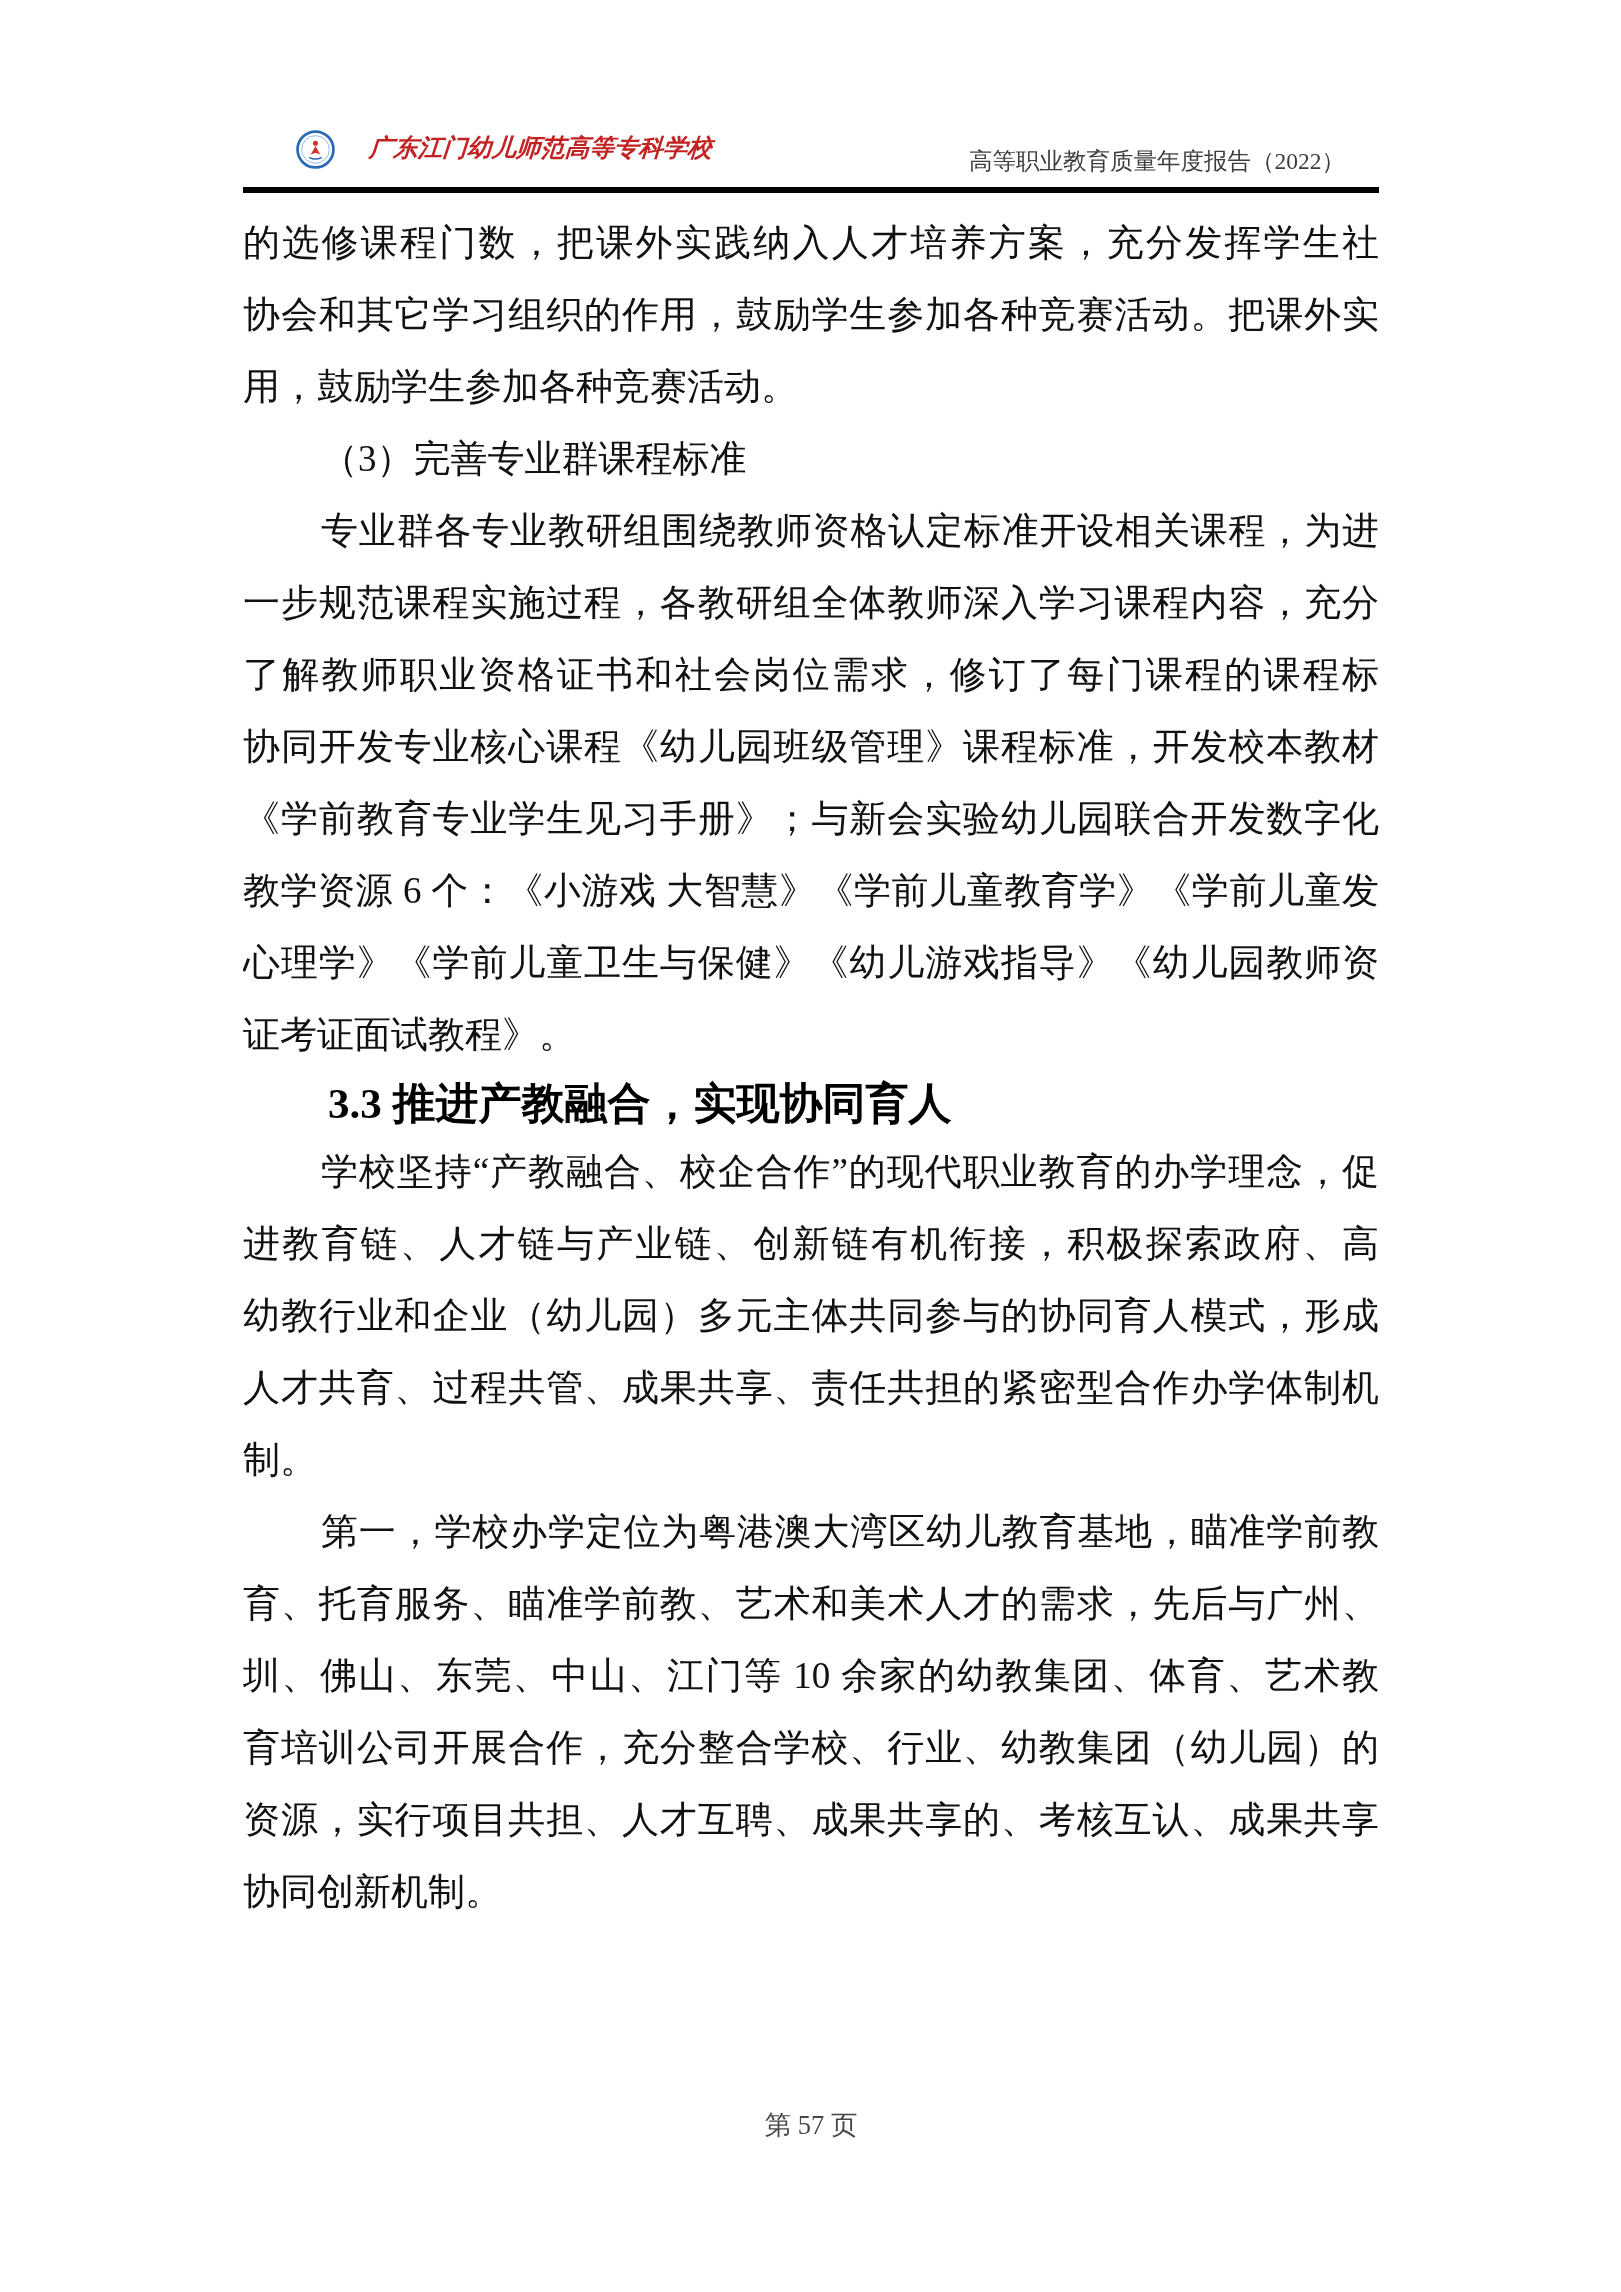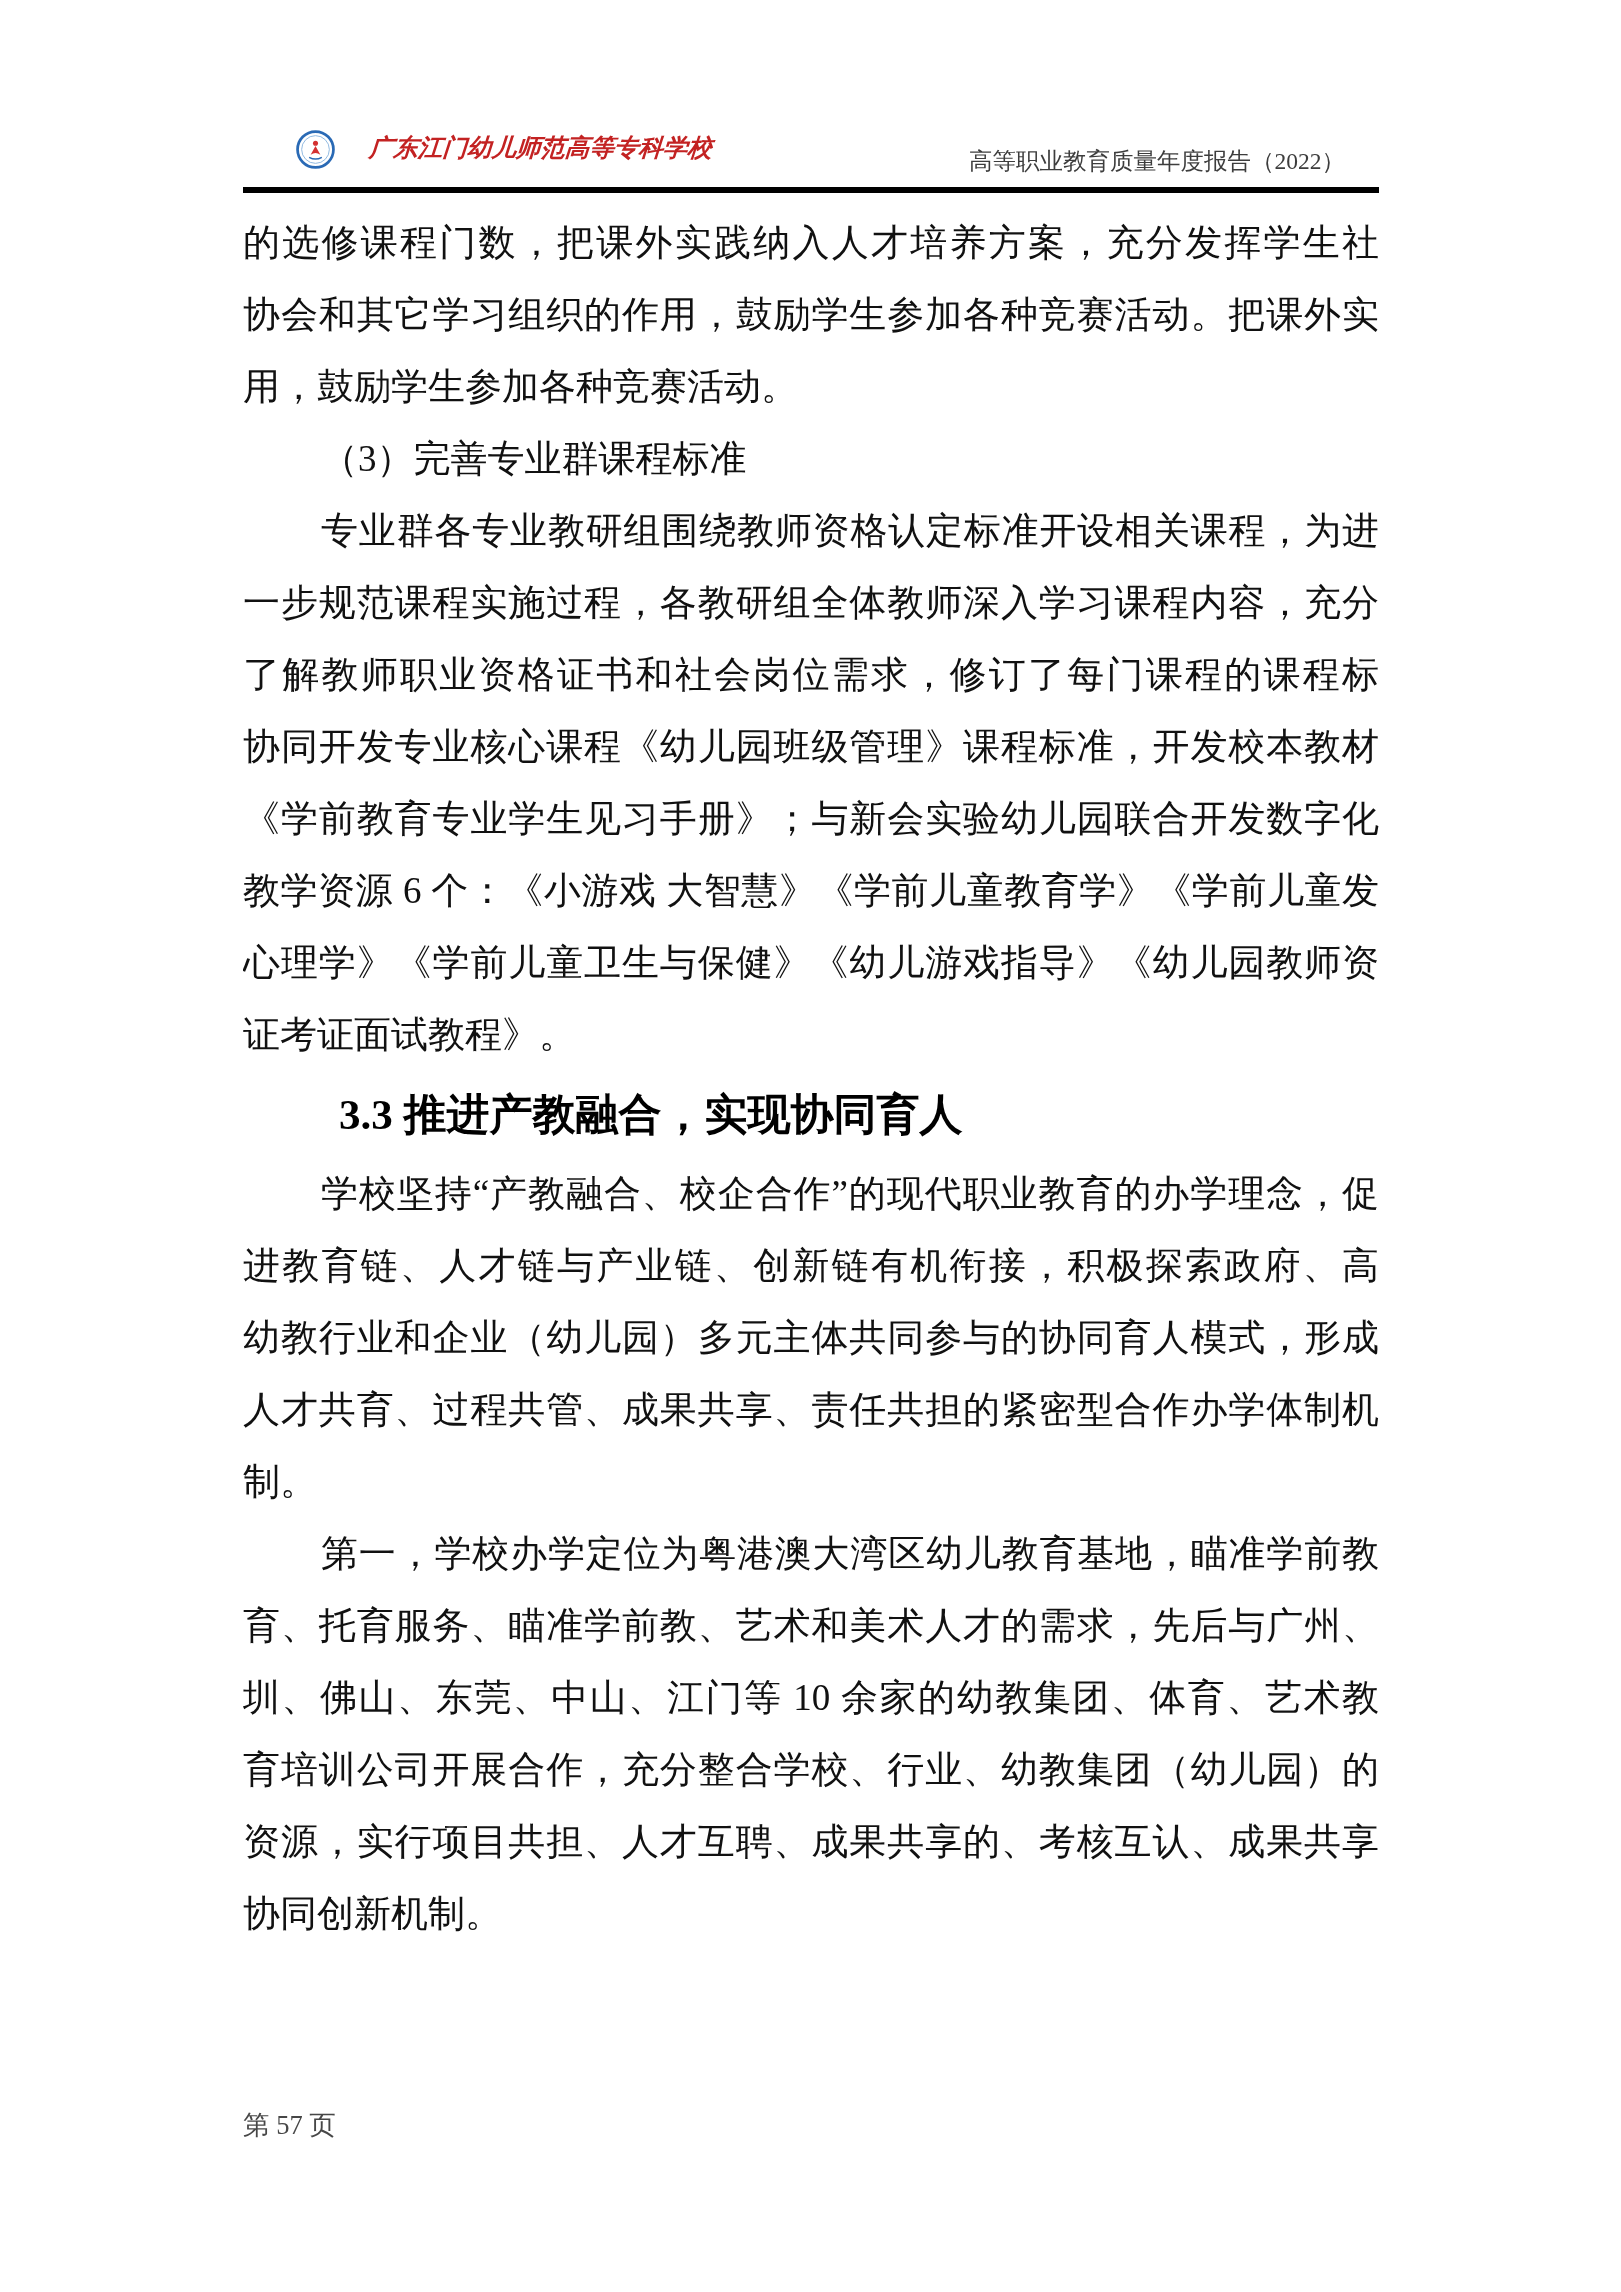--- a/index.html
+++ b/index.html
@@ -46,31 +46,31 @@
   }
   .just{
     text-align:justify;
     text-align-last:justify;
     text-justify:inter-character;
     white-space:normal;
     overflow:hidden;
   }
   .ind{ text-indent:78px; }
   .heading-line{
-    margin:16px;
+    margin:5px;
     height:55px;line-height:55px;
     font-size:43px;font-weight:bold;
     text-indent:80px;
     color:#000000;
     white-space:nowrap;
   }
   
   .footer{
     position:absolute;left:243px;top:2109px;width:1136px;
-    text-align:left;
+    text-align:center;
     font-size:26.5px;line-height:33px;
     color:#474747;
   }
 </style>
 </head>
 <body>
 
 <div class="page">
 
   <div class="logo">

